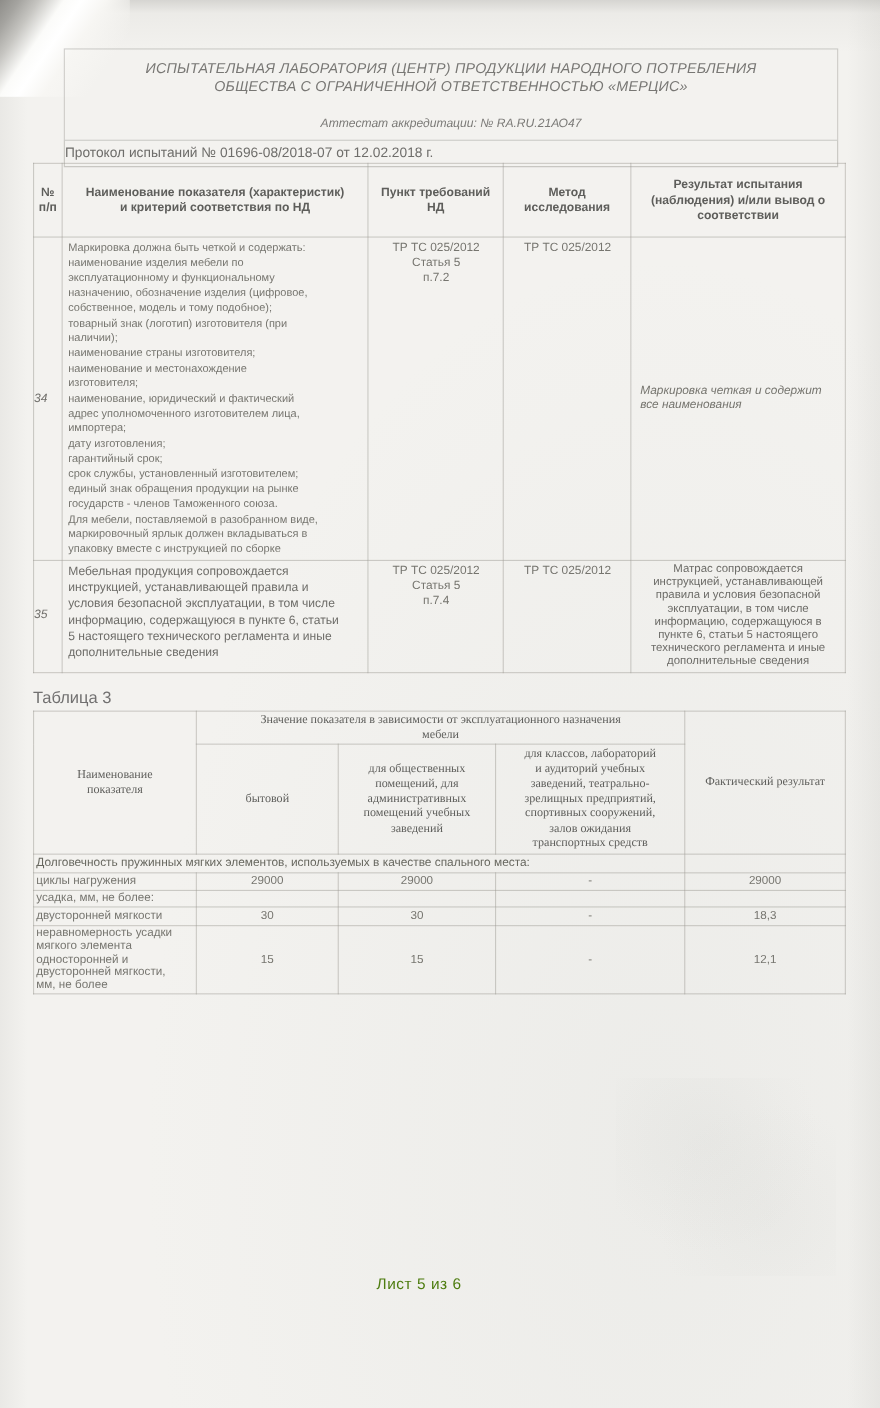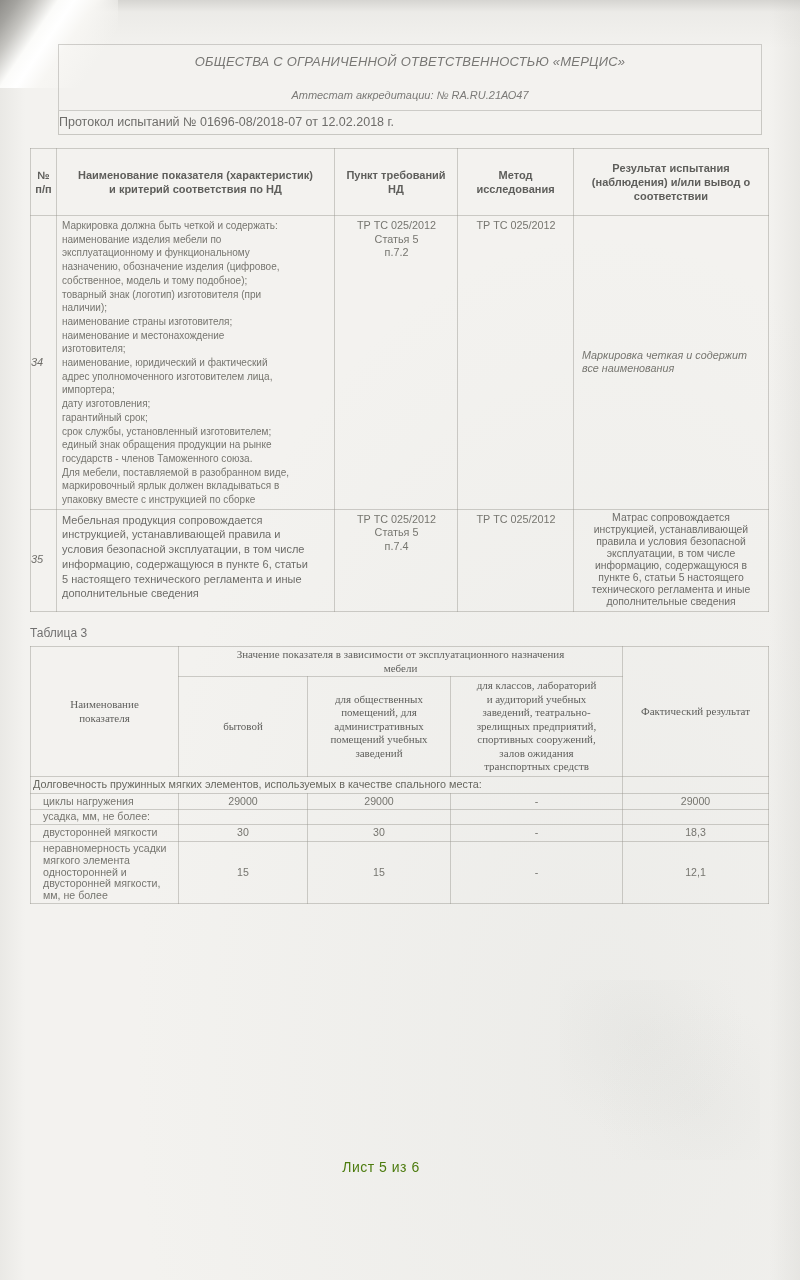--- a/index.html
+++ b/index.html
@@ -52,37 +52,37 @@
   .t1 .rnum{font-style:italic;text-align:left;vertical-align:middle;color:#6f6e6a;font-size:11px;padding:0;}
   .t1 .clause{text-align:center;white-space:pre-line;font-size:10.8px;}
   .t1 .method{text-align:center;font-size:10.8px;}
   .t1 .res-mid{vertical-align:middle;font-size:10.8px;line-height:13.5px;padding:2px 8px;font-style:italic;}
   .t1 .res-top{text-align:center;vertical-align:top;font-size:10.4px;line-height:12.1px;padding:2px 4px;color:#6d6c68;}
   .pre{white-space:pre-line;}
   .row34 td{height:284px;}
   .row35 td{height:96px;margin-top:38px;}
   .row35 .name{font-size:11px;line-height:14.7px;color:#6d6c68;}
   .t3cap{
-    position:absolute;left:30px;top:626px;font-size:12px;color:#717070;
+    position:absolute;left:30px;top:626px;font-size:15px;color:#717070;
   }
   .t3{
     position:absolute;left:30px;top:646px;width:738px;
   }
   .t3 th{
     font-size:11px;font-weight:normal;color:#5f5f5c;line-height:13.5px;
     text-align:center;vertical-align:middle;padding:1px 4px;font-family:Liberation Serif, serif;
   }
   .t3 td{
     font-size:10.6px;color:#76756f;line-height:11.8px;
     vertical-align:middle;padding:1px 3px;
   }
   .t3 .span-hd{height:28px;}
   .t3 .sub-hd th{height:97px;}
   .t3 .section td{height:14px;text-align:left;color:#67675f;font-size:10.8px;padding-left:2px;}
-  .t3 .name{text-align:left;padding-left:12px;white-space:pre-line;}
+  .t3 .name{text-align:left;padding-left:2px;white-space:pre-line;}
   .t3 .val{text-align:center;}
   .t3 .r-cyc td{height:13px;}
   .t3 .r-usa td{height:12px;}
   .t3 .r-dvu td{height:14px;}
   .t3 .r-ner td{height:55px;}
   .footer{
     position:absolute;left:0;top:1159px;width:762px;text-align:center;
     font-size:14px;color:#4d7c0f;letter-spacing:.5px;
   }
   .noise{
@@ -92,20 +92,21 @@
   }
 </style>
 </head>
 <body>
 
 <div class="curl"></div>
 <div class="noise"></div>
 
 <div class="hdr">
   <div class="hdr-box first">
+    <div class="hdr-title">ИСПЫТАТЕЛЬНАЯ ЛАБОРАТОРИЯ (ЦЕНТР) ПРОДУКЦИИ НАРОДНОГО ПОТРЕБЛЕНИЯ</div>
     <div class="hdr-title">ОБЩЕСТВА С ОГРАНИЧЕННОЙ ОТВЕТСТВЕННОСТЬЮ «МЕРЦИС»</div>
     <div class="hdr-att">Аттестат аккредитации: № RA.RU.21АО47</div>
   </div>
   <div class="hdr-proto">Протокол испытаний № 01696-08/2018-07 от 12.02.2018 г.</div>
 </div>
 
 <table class="t1">
   <colgroup>
     <col style="width:26px">
       <col style="width:278px">

